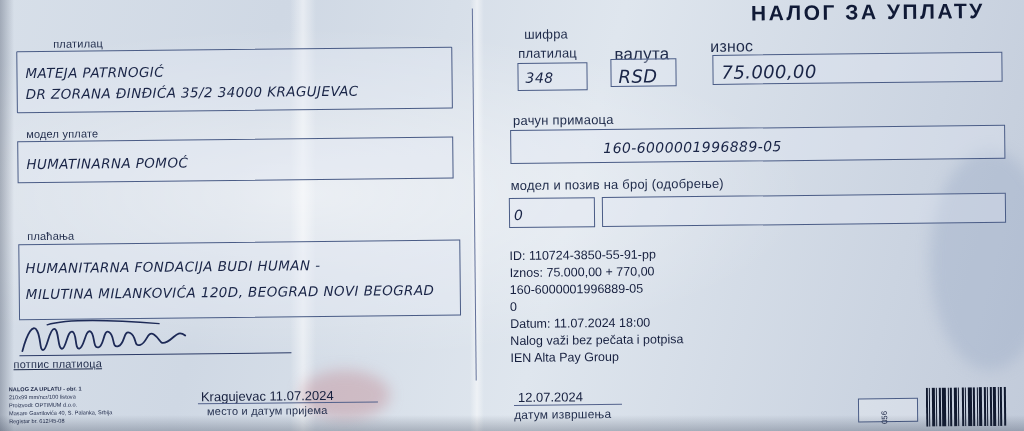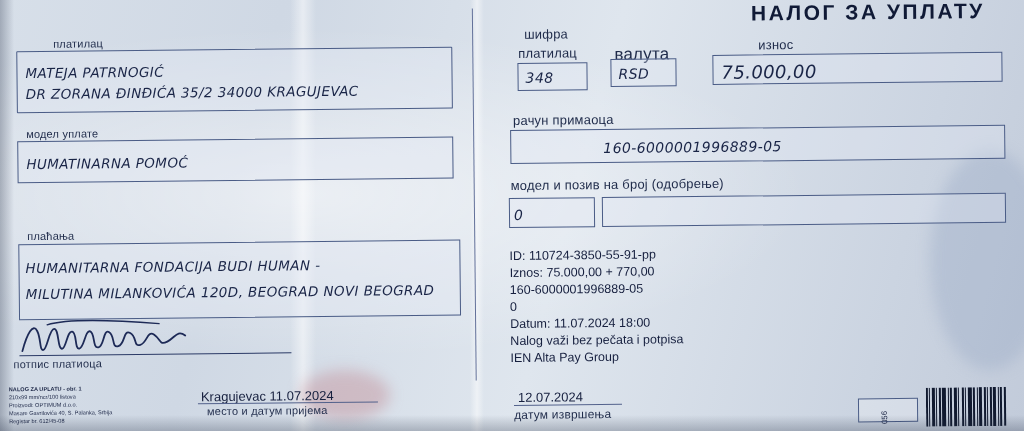--- a/index.html
+++ b/index.html
@@ -171,44 +171,44 @@
     <div class="hand hand-lg" style="left:25px; top:255px;">HUMANITARNA FONDACIJA BUDI HUMAN -</div>
     <div class="hand hand-lg" style="left:25px; top:281px;">MILUTINA MILANKOVIĆA 120D, BEOGRAD NOVI BEOGRAD</div>
 
     <div class="sig">
       <svg width="180" height="40" viewBox="0 0 180 40" fill="none">
         <path d="M3 34 C8 16, 14 6, 18 14 C22 22, 20 34, 24 33 C28 32, 30 12, 35 12 C40 12, 38 33, 43 32 C47 31, 48 14, 53 15 C58 16, 55 33, 60 32 C65 31, 66 13, 71 15 C76 17, 73 32, 79 31 C85 30, 84 12, 90 16 C96 20, 92 32, 99 30 C106 28, 104 13, 111 17 C118 21, 114 31, 121 29 C128 27, 128 14, 135 19 C142 24, 140 30, 148 26 C156 22, 158 14, 166 20" stroke="#1d2a57" stroke-width="1.8" stroke-linecap="round"></path>
         <path d="M28 8 C48 2, 96 4, 140 8" stroke="#1d2a57" stroke-width="1.3" stroke-linecap="round"></path>
       </svg>
     </div>
     <div class="underline-ink" style="left:18px; top:350px; width:272px;"></div>
-    <div class="label" style="left:12px; top:353px;">потпис платиоца</div>
+    <div class="label" style="left:12px; top:353px;text-decoration:underline;">потпис платиоца</div>
 
     <div class="print" style="left:199px; top:386px; font-size:13px;">Kragujevac 11.07.2024</div>
     <div class="underline-ink" style="left:196px; top:400px; width:180px; height:1px; background:#53628c;"></div>
     <div class="label" style="left:205px; top:402px;">место и датум пријема</div>
 
     <div class="tiny tiny-bold" style="left:7px; top:381px;">NALOG ZA UPLATU - obr. 1</div>
     <div class="tiny" style="left:7px; top:389px;">210x99 mm/ncr/100 listova</div>
     <div class="tiny" style="left:7px; top:397px;">Proizvodi: OPTIMUM d.o.o.</div>
     <div class="tiny" style="left:7px; top:405px;">Masare Gavrilovića 40, S. Palanka, Srbija</div>
     <div class="tiny" style="left:7px; top:413px;">Registar br. 612/45-08</div>
 
     <div class="divider-v" style="left:474px; top:8px; height:372px;"></div>
 
     <div class="label" style="left:526px; top:27px; font-size:13px;text-align:center;">шифра</div>
     <div class="label" style="left:520px; top:46px; font-size:13px;">платилац</div>
     <div class="label" style="left:616px; top:46px; font-size:17px;">валута</div>
-    <div class="label" style="left:760px; top:40px; font-size:13px;text-align:center;">износ</div>
+    <div class="label" style="left:712px; top:40px; font-size:16px;text-align:center;">износ</div>
 
     <div class="box" style="left:519px; top:63px; width:70px; height:28px;"></div>
     <div class="box" style="left:612px; top:60px; width:66px; height:28px;"></div>
     <div class="box" style="left:714px; top:57px; width:290px; height:30px;"></div>
     <div class="hand" style="left:527px; top:70px; font-size:14px;">348</div>
-    <div class="hand" style="left:620px; top:67px; font-size:14px;">RSD</div>
+    <div class="hand" style="left:620px; top:67px; font-size:18px;">RSD</div>
     <div class="hand" style="left:723px; top:64px; font-size:18px;">75.000,00</div>
 
     <div class="label" style="left:514px; top:113px; font-size:13px;">рачун примаоца</div>
     <div class="box" style="left:511px; top:130px; width:495px; height:34px;"></div>
     <div class="hand" style="left:604px; top:141px; font-size:14px;">160-6000001996889-05</div>
 
     <div class="label" style="left:511px; top:178px; font-size:13px;">модел и позив на број (одобрење)</div>
     <div class="box" style="left:509px; top:198px; width:86px; height:30px;"></div>
     <div class="box" style="left:602px; top:198px; width:404px; height:30px;"></div>
     <div class="hand" style="left:514px; top:207px; font-size:14px;">0</div>

